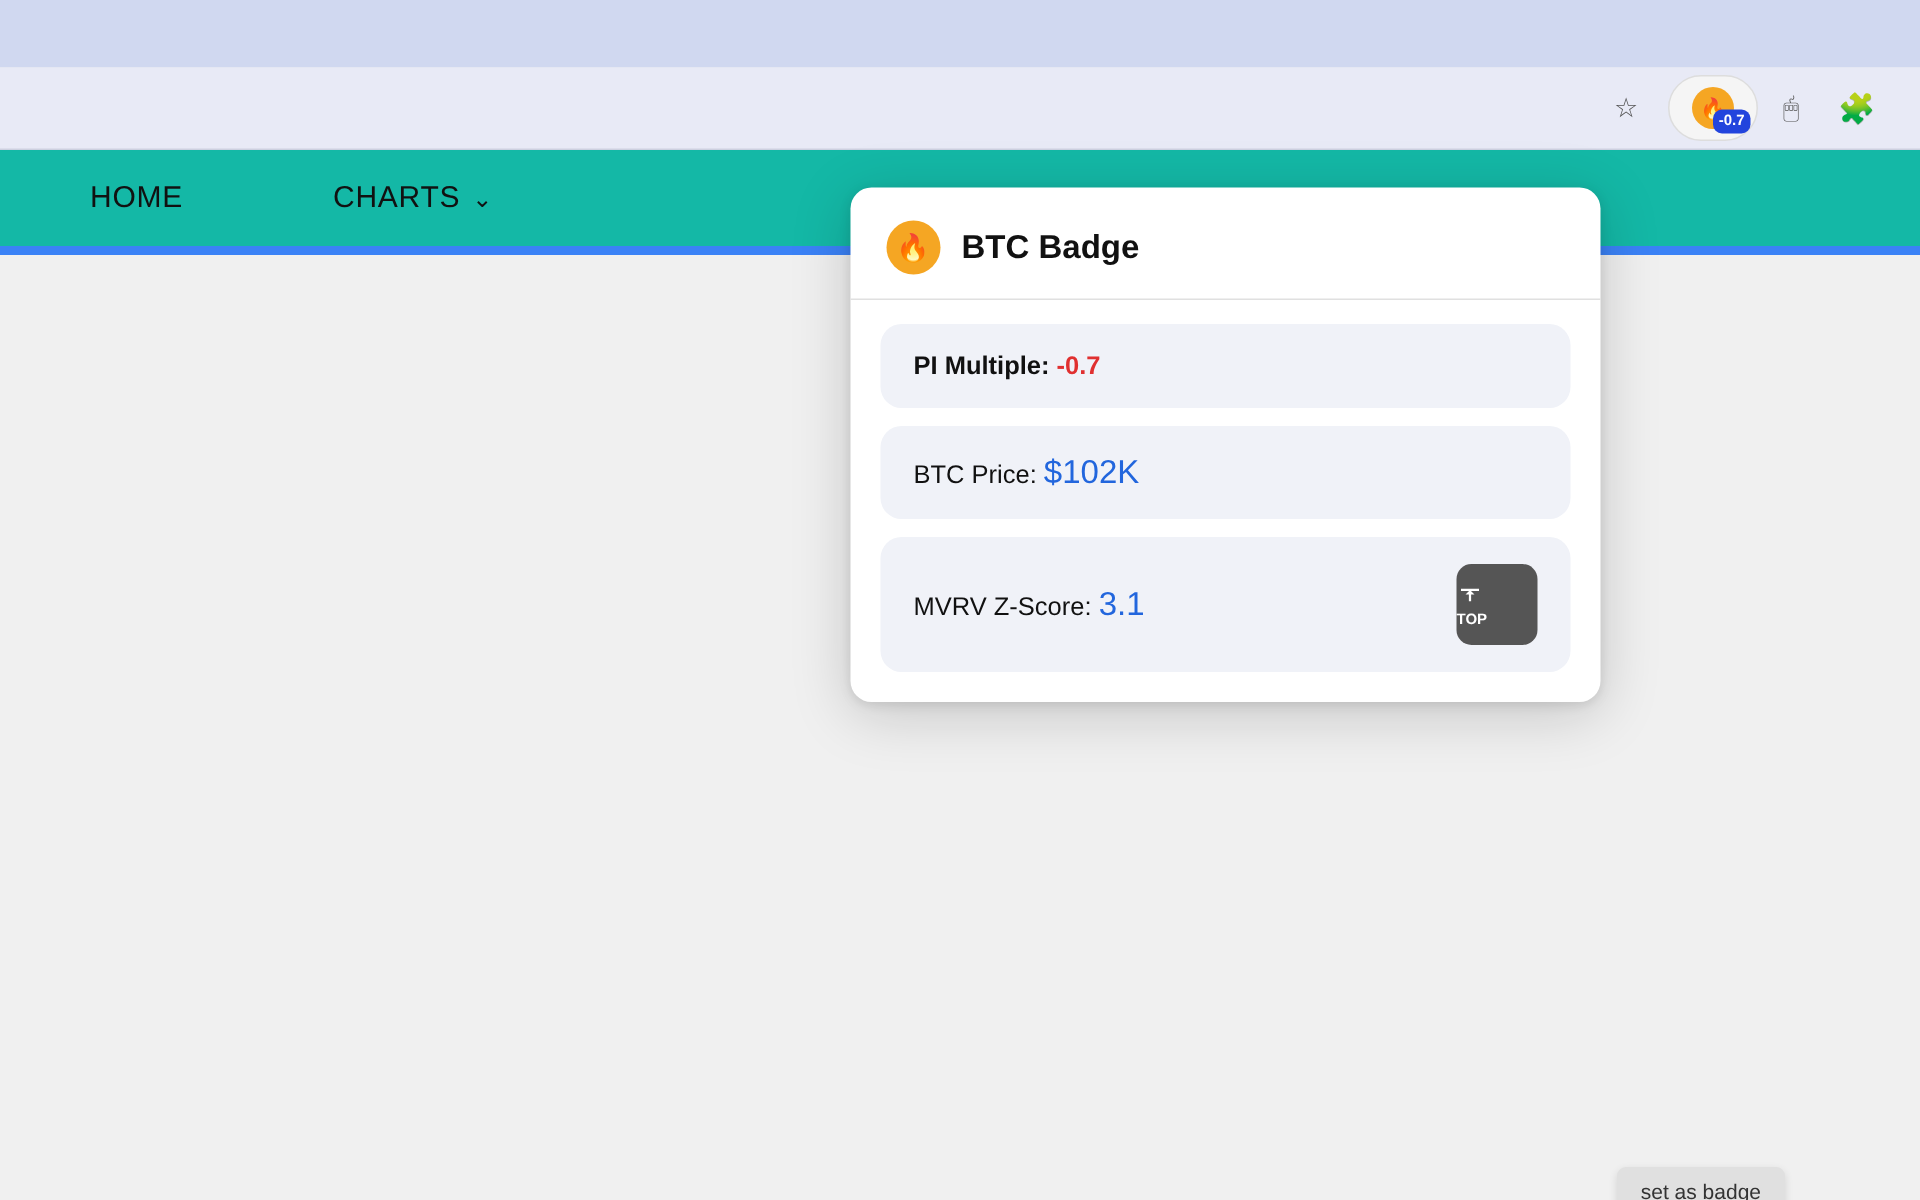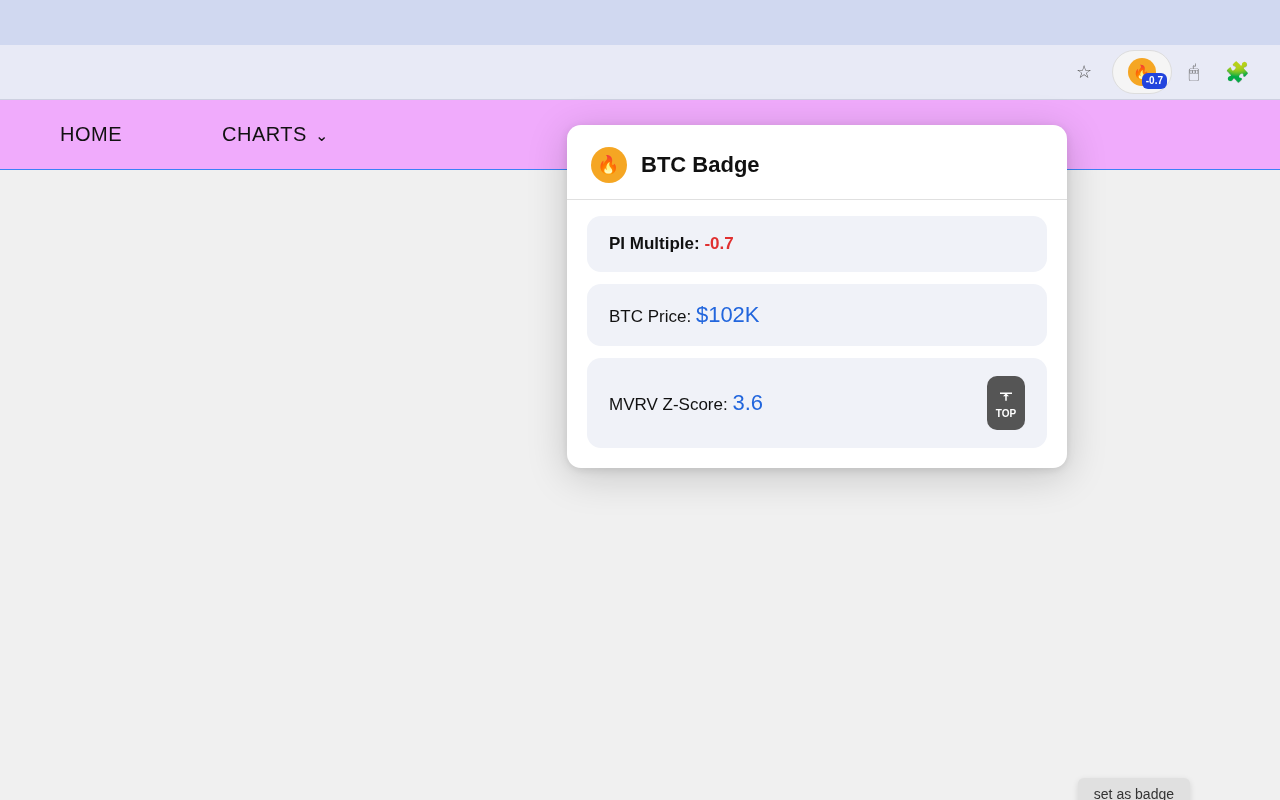--- a/index.html
+++ b/index.html
@@ -73,26 +73,26 @@
       font-size: 10px;
       font-weight: bold;
       border-radius: 6px;
       padding: 1px 4px;
       line-height: 1.4;
     }
 
     
     .navbar {
       height: 70px;
-      background: #f0abfc;
+      background: #14b8a6;
       display: flex;
       align-items: center;
       padding: 0 60px;
       gap: 100px;
-      border-bottom: 1px solid #3b82f6;
+      border-bottom: 6px solid #3b82f6;
     }
 
     .nav-item {
       font-size: 20px;
       font-weight: 500;
       color: #111;
       cursor: pointer;
       display: flex;
       align-items: center;
       gap: 8px;
@@ -176,28 +176,28 @@
       font-size: 22px;
     }
 
     .metric-value-red {
       color: #e03030;
       font-size: 17px;
       font-weight: 700;
     }
 
     .top-btn {
-      width: 38px;
+      width: 54px;
       height: 54px;
       border-radius: 10px;
       background: #555;
       color: white;
       display: flex;
       flex-direction: column;
-      align-items: center;
+      align-items: flex-start;
       justify-content: center;
       cursor: pointer;
       font-size: 10px;
       font-weight: bold;
       border: none;
     }
 
     .top-btn svg {
       width: 18px;
       height: 18px;
@@ -309,21 +309,21 @@
       </div>
 
       <div class="metric-card">
         <span class="metric-label">
           BTC Price: <span class="metric-value-blue">$102K</span>
         </span>
       </div>
 
       <div class="metric-card">
         <span class="metric-label">
-          MVRV Z-Score: <span class="metric-value-blue">3.6</span>
+          MVRV Z-Score: <span class="metric-value-blue">3.1</span>
         </span>
         <button class="top-btn">
           <svg viewBox="0 0 24 24" xmlns="http://www.w3.org/2000/svg">
             <path d="M4 6h16v2H4zm4 5l4-4 4 4h-3v6h-2v-6z"></path>
           </svg>
           <span>TOP</span>
         </button>
       </div>
 
     </div>

